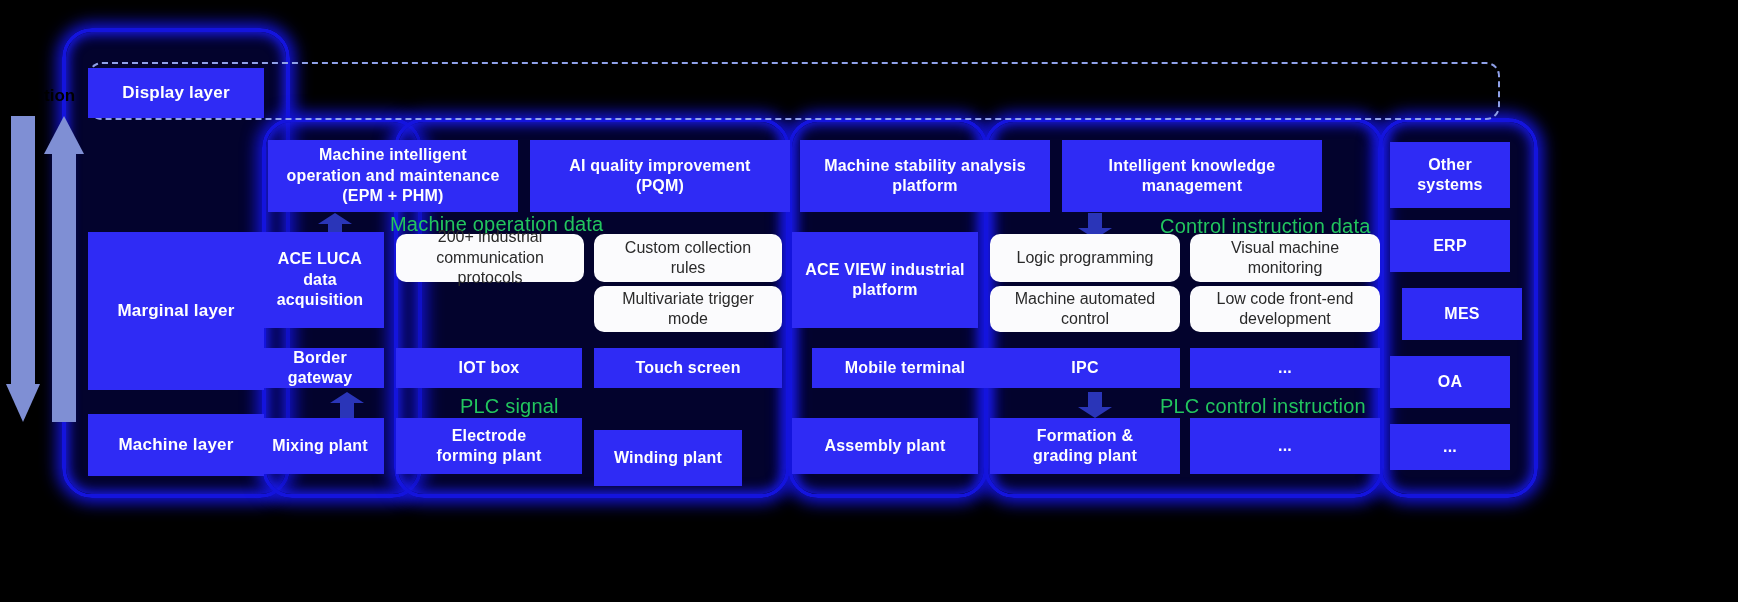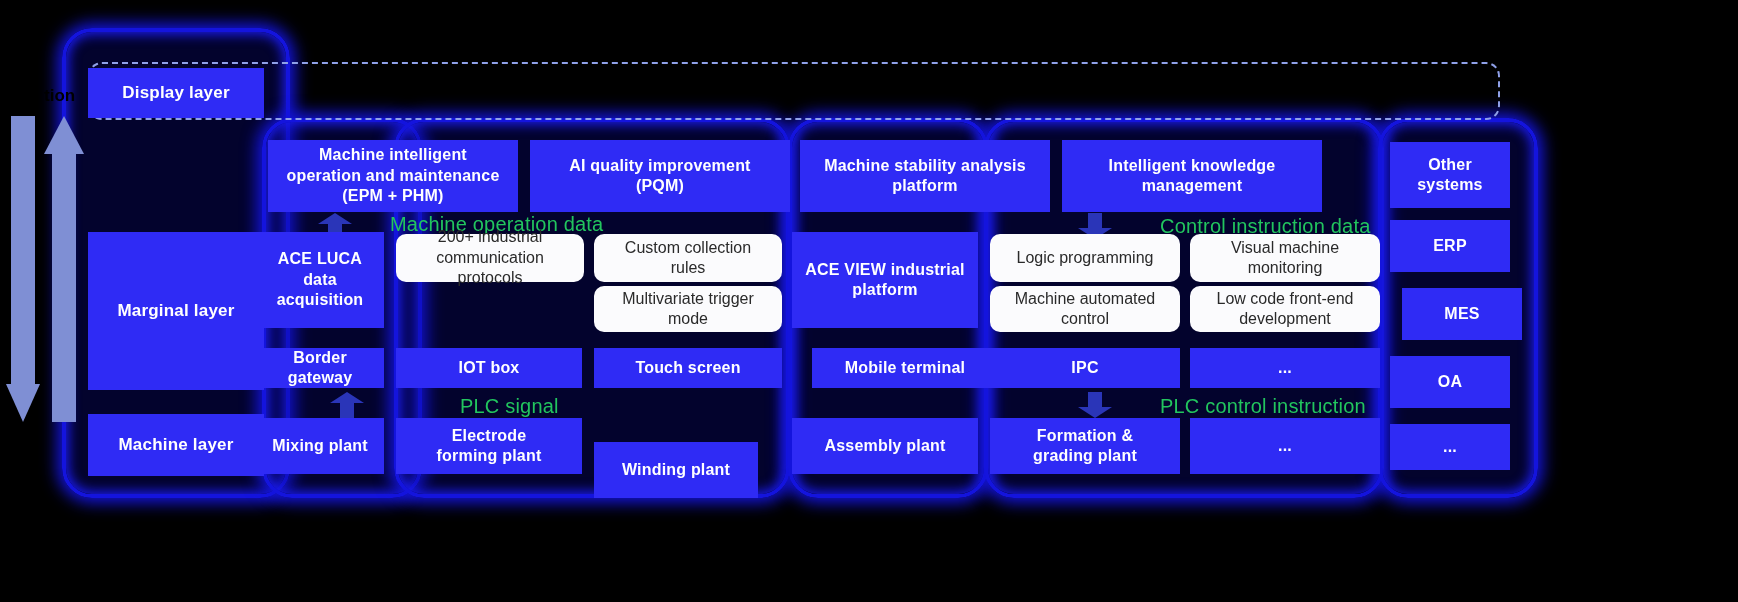--- a/index.html
+++ b/index.html
@@ -164,21 +164,21 @@
 
   <svg class="bandarrow" style="left:1078px; top:392px;" width="34" height="26" viewBox="0 0 34 26">
     <rect x="10" y="0" width="14" height="17" fill="#2a35b8"></rect>
     <polygon points="0,15 34,15 17,26" fill="#2a35b8"></polygon>
   </svg>
   <div class="flowlabel" style="left:1160px; top:395px;">PLC control instruction</div>
 
   <div class="cell solid" style="left:256px; top:418px; width:128px; height:56px; white-space:pre-line;">Mixing plant</div>
   <div class="cell solid" style="left:396px; top:418px; width:186px; height:56px; white-space:pre-line;">Electrode
 forming plant</div>
-  <div class="cell solid" style="left:594px; top:442px; width:164px; height:56px; white-space:pre-line;">Winding plant</div>
+  <div class="cell solid" style="left:594px; top:430px; width:148px; height:56px; white-space:pre-line;">Winding plant</div>
   <div class="cell solid" style="left:792px; top:418px; width:186px; height:56px; white-space:pre-line;">Assembly plant</div>
   <div class="cell solid" style="left:990px; top:418px; width:190px; height:56px; white-space:pre-line;">Formation &amp;
 grading plant</div>
   <div class="cell solid" style="left:1190px; top:418px; width:190px; height:56px; white-space:pre-line;">...</div>
 
   <div class="cell solid" style="left:1390px; top:142px; width:120px; height:66px; white-space:pre-line;">Other
 systems</div>
   <div class="cell solid" style="left:1390px; top:220px; width:120px; height:52px;">ERP</div>
   <div class="cell solid" style="left:1390px; top:288px; width:120px; height:52px;margin-left:12px;">MES</div>
   <div class="cell solid" style="left:1390px; top:356px; width:120px; height:52px;">OA</div>

